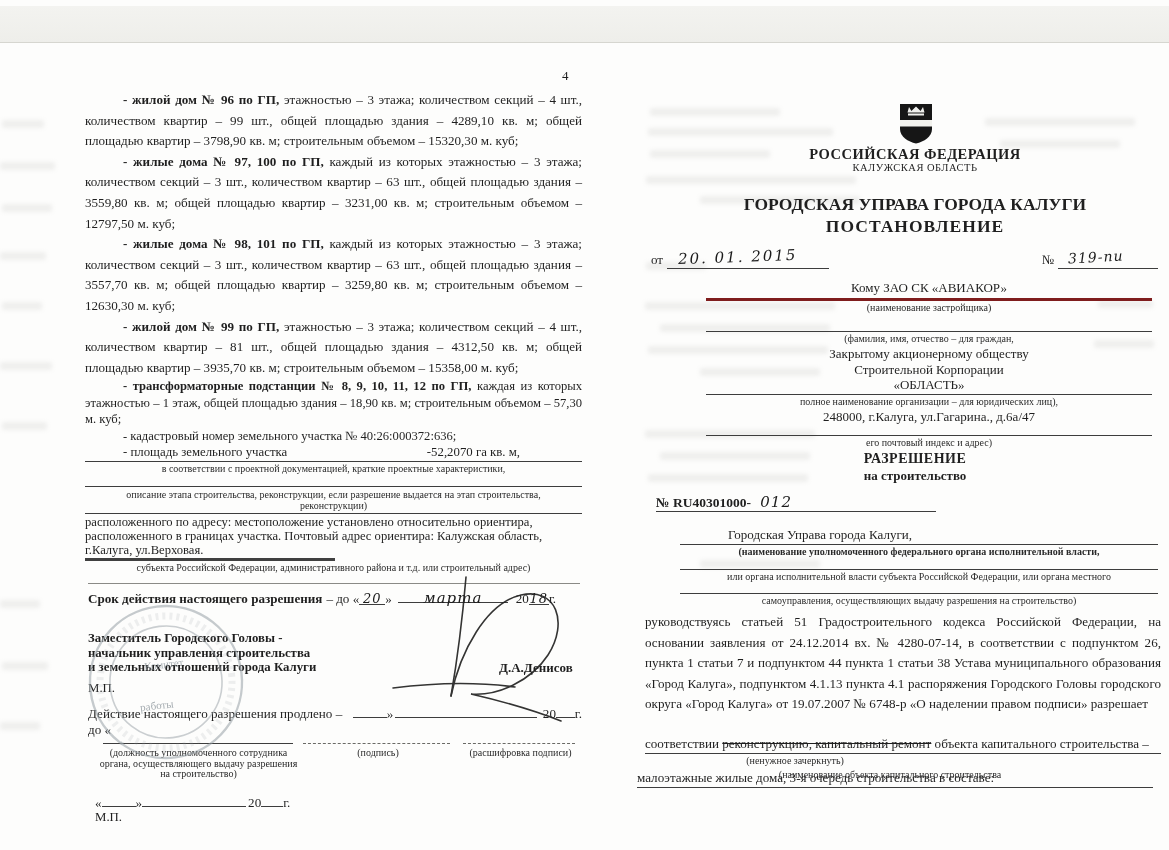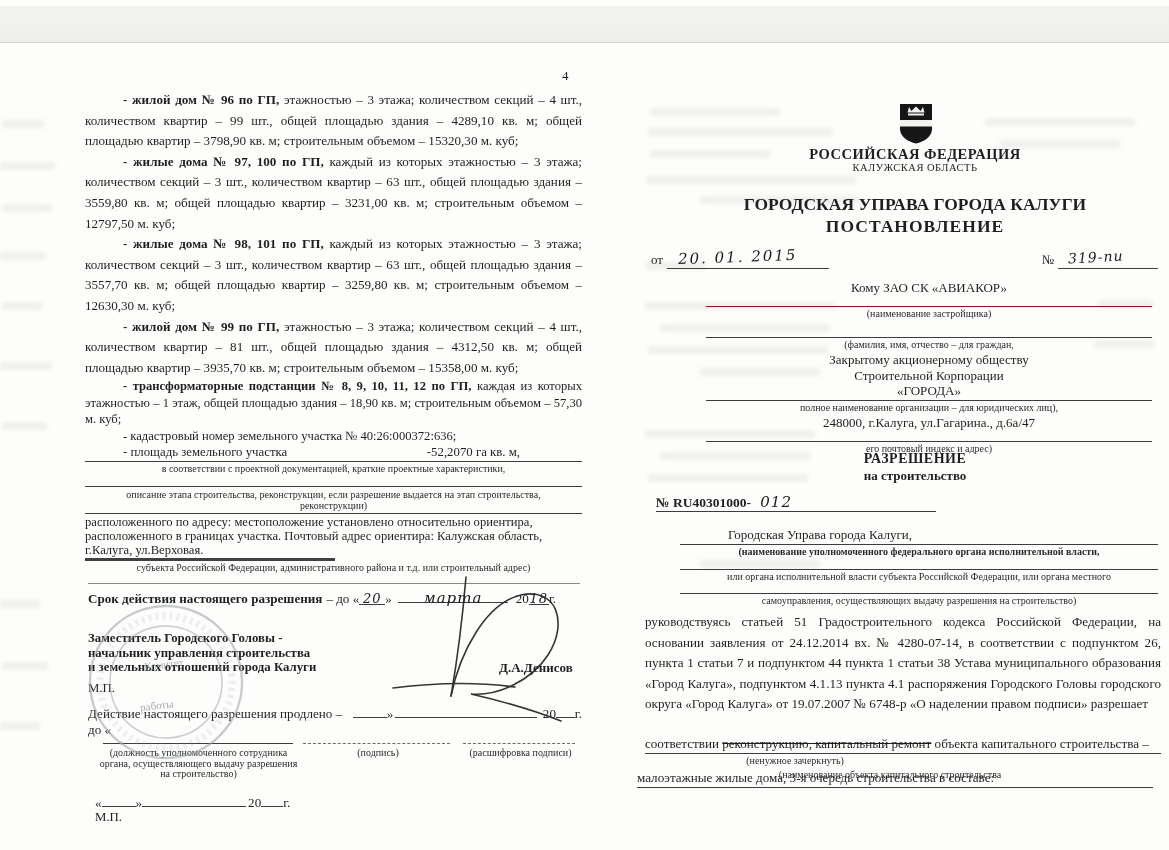--- a/index.html
+++ b/index.html
@@ -180,28 +180,28 @@
   <div class="abs ctr b" style="left:665px;top:216px;width:500px;font-size:17.5px;letter-spacing:1px;">ПОСТАНОВЛЕНИЕ</div>
 
   <div class="abs" style="left:651px;top:252px;font-size:13px;">от</div>
   <div class="rule" style="left:667px;top:268px;width:162px;"></div>
   <div class="abs hw" style="left:678px;top:248px;font-size:15px;letter-spacing:2px;transform:rotate(-2deg);">20. 01. 2015</div>
   <div class="abs" style="left:1042px;top:252px;font-size:13px;">№</div>
   <div class="rule" style="left:1058px;top:268px;width:100px;"></div>
   <div class="abs hw" style="left:1068px;top:249px;font-size:14px;transform:rotate(-3deg);">319-пи</div>
 
   <div class="abs" style="left:706px;top:280px;width:446px;font-size:13px;">
-    <div class="ctr" style="border-bottom:1px solid #7f1d1d;padding-bottom:10px;">Кому  ЗАО СК «АВИАКОР»</div>
+    <div class="ctr" style="border-bottom:3px solid #7f1d1d;padding-bottom:2px;">Кому  ЗАО СК «АВИАКОР»</div>
     <div class="cap" style="margin-top:2px;">(наименование застройщика)</div>
     <div style="border-bottom:1px solid #3d3d3d;height:17px;"></div>
     <div class="cap" style="margin-top:2px;">(фамилия, имя, отчество – для граждан,</div>
     <div class="ctr" style="line-height:15.5px;margin-top:2px;">
       <div>Закрытому акционерному обществу</div>
       <div>Строительной Корпорации</div>
-      <div style="border-bottom:1px solid #3d3d3d;padding-bottom:1px;">«ГОРОДА»</div>
+      <div style="border-bottom:1px solid #3d3d3d;padding-bottom:1px;">«ОБЛАСТЬ»</div>
     </div>
     <div class="cap" style="margin-top:2px;">полное наименование организации – для юридических лиц),</div>
     <div class="ctr" style="border-bottom:1px solid #3d3d3d;margin-top:2px;padding-bottom:10px;">248000, г.Калуга, ул.Гагарина., д.6а/47</div>
     <div class="cap" style="margin-top:2px;">его почтовый индекс и адрес)</div>
   </div>
 
   <div class="abs ctr b" style="left:765px;top:451px;width:300px;font-size:14px;letter-spacing:.5px;">РАЗРЕШЕНИЕ</div>
   <div class="abs ctr b" style="left:765px;top:468px;width:300px;font-size:13px;">на строительство</div>
 
   <div class="abs" style="left:656px;top:493px;font-size:13.5px;">

